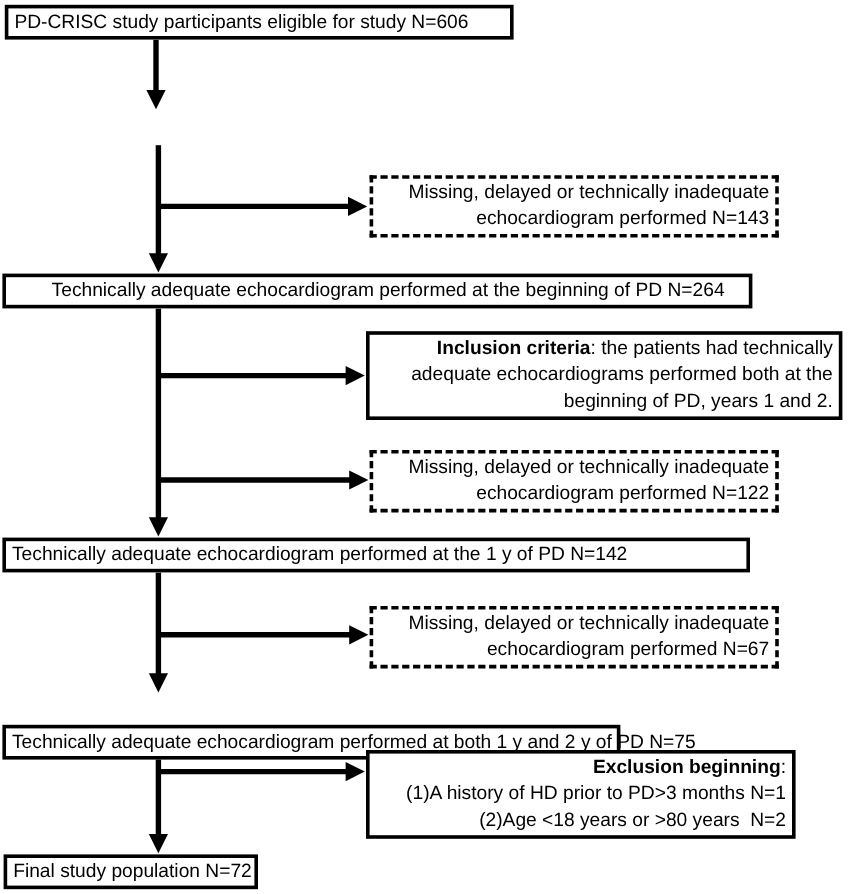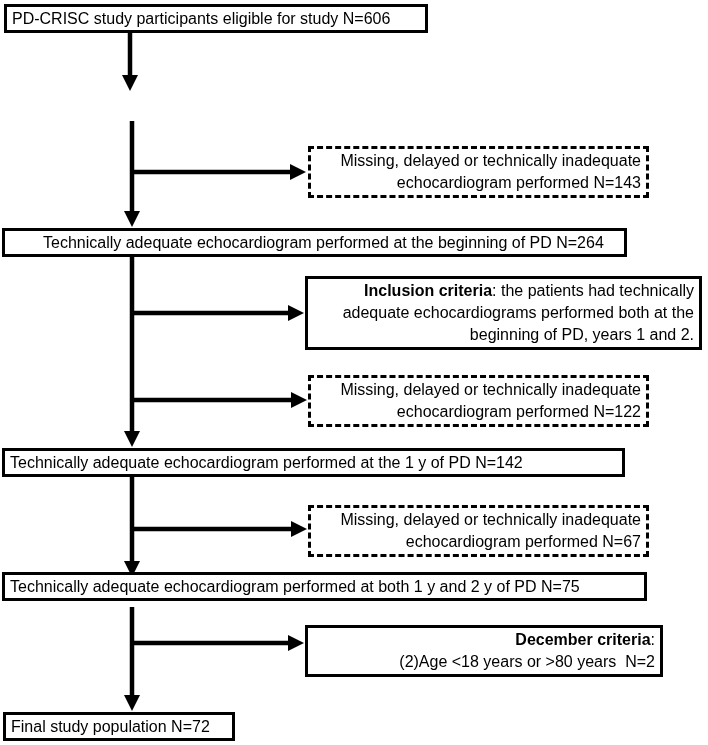--- a/index.html
+++ b/index.html
@@ -101,30 +101,31 @@
     </g>
   </svg>
 
   <div class="box mainbox" style="left:4px; top:4px; width:424px;">PD-CRISC study participants eligible for study N=606</div>
 
 
   <div class="box mainbox" style="left:2px; top:228px; width:625px;padding-left:38px;">Technically adequate echocardiogram performed at the beginning of PD N=264</div>
 
   <div class="box mainbox" style="left:2px; top:448px; width:623px;">Technically adequate echocardiogram performed at the 1 y of PD N=142</div>
 
-  <div class="box mainbox" style="left:2px; top:572px; width:645px;">Technically adequate echocardiogram performed at both 1 y and 2 y of PD N=75</div>
+  <div class="box mainbox" style="left:2px; top:604px; width:515px;">Technically adequate echocardiogram performed at both 1 y and 2 y of PD N=75</div>
 
-  <div class="box mainbox" style="left:3px; top:712px; width:232px;">Final study population N=72</div>
+  <div class="box mainbox" style="left:3px; top:712px; width:212px;">Final study population N=72</div>
 
   <div class="box sidebox dashed" style="left:308px; top:146px; width:341px;">Missing, delayed or technically inadequate echocardiogram performed N=143</div>
 
   <div class="box sidebox" style="left:305px; top:276px; width:397px;"><span class="bold">Inclusion criteria</span><span>: the patients had technically adequate echocardiograms performed both at the beginning of PD, years 1 and 2.</span></div>
 
   <div class="box sidebox dashed" style="left:308px; top:375px; width:341px;">Missing, delayed or technically inadequate echocardiogram performed N=122</div>
 
   <div class="box sidebox dashed" style="left:308px; top:505px; width:341px;">Missing, delayed or technically inadequate echocardiogram performed N=67</div>
 
   <div class="box sidebox" style="left:305px; top:625px; width:358px;">
-    <div><span class="bold">December criteria</span><span>:</span></div>
+    <div><span class="bold">Exclusion beginning</span><span>:</span></div>
+    <div>(1)A history of HD prior to PD&gt;3 months N=1</div>
     <div class="prewrap">(2)Age &lt;18 years or &gt;80 years  N=2</div>
   </div>
 
 </div>
 
 </body></html>

